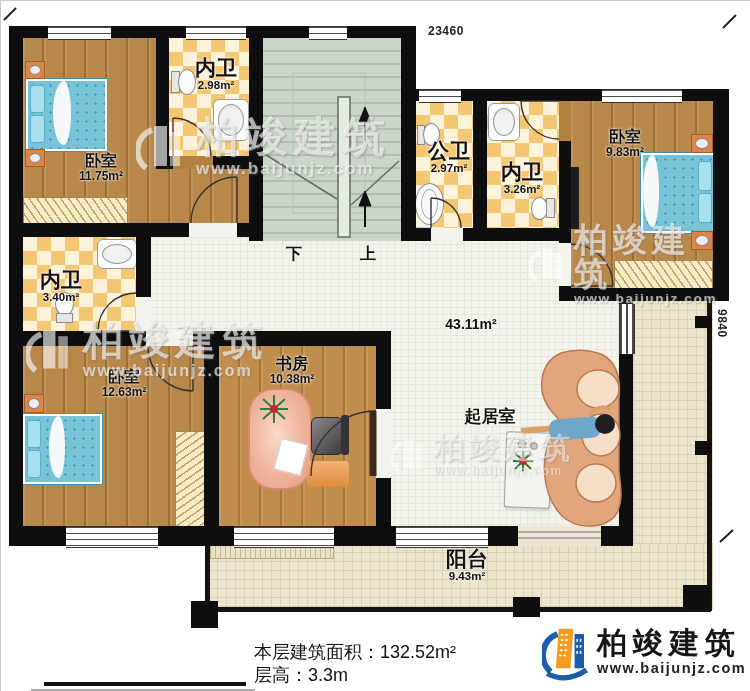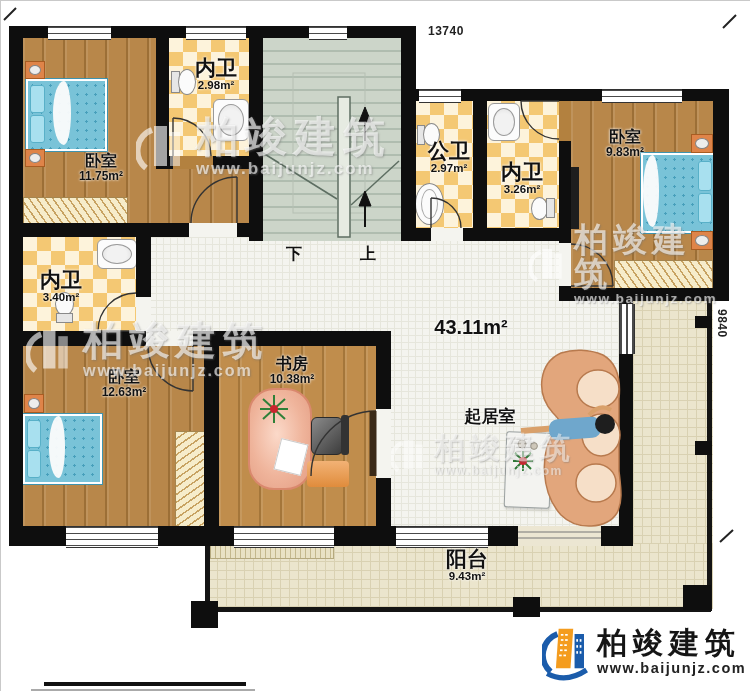--- a/index.html
+++ b/index.html
@@ -341,33 +341,33 @@
   </div>
   <div class="rlabel" style="left:123px;top:368px;">
     <div class="rname">卧室</div>
     <div class="rarea">12.63m²</div>
   </div>
   <div class="rlabel" style="left:291px;top:355px;">
     <div class="rname">书房</div>
     <div class="rarea">10.38m²</div>
   </div>
   <div class="rlabel" style="left:470px;top:316px;">
-    <div class="rarea" style="font-size:20px;">43.11m²</div>
+    <div class="rarea" style="font-size:14px;">43.11m²</div>
   </div>
   <div class="rlabel" style="left:489px;top:407px;">
     <div class="rname" style="font-size:17px;">起居室</div>
   </div>
   <div class="rlabel small" style="left:466px;top:547px;">
     <div class="rname">阳台</div>
     <div class="rarea">9.43m²</div>
   </div>
   <div class="stair-lab" style="left:293px;top:243px;">下</div>
   <div class="stair-lab" style="left:367px;top:243px;">上</div>
 
-  <div class="dim" style="left:427px;top:23px;">13740</div>
+  <div class="dim" style="left:427px;top:23px;">23460</div>
   <div class="dim dim-v" style="left:728px;top:308px;">9840</div>
 
   <div class="wm" style="left:135px;top:115px;">
     <svg width="52" height="58" viewBox="0 0 52 58">
       <path d="M10,50 A22,22 0 0 1 16,12" stroke="rgba(255,255,255,.62)" stroke-width="6" fill="none"></path>
       <rect x="18" y="8" width="13" height="40" fill="rgba(255,255,255,.62)"></rect>
       <rect x="34" y="14" width="10" height="34" fill="rgba(255,255,255,.5)"></rect>
     </svg>
     <div>
       <div class="wm-co">柏竣建筑</div>
@@ -403,20 +403,24 @@
       <rect x="34" y="14" width="10" height="34" fill="rgba(255,255,255,.5)"></rect>
     </svg>
     <div>
       <div class="wm-co">柏竣建筑</div>
       <div class="wm-site">www.baijunjz.com</div>
     </div>
   </div>
 
   <div class="tb-rule1"></div>
   <div class="tb-rule2"></div>
+  <div class="stats">
+    <div class="row"><span>本层建筑面积：</span><span>132.52m²</span></div>
+    <div class="row"><span>层高：</span><span>3.3m</span></div>
+  </div>
 
   <div class="logo">
     <svg width="48" height="62" viewBox="0 0 56 70">
       <path d="M10,58 A26,26 0 0 1 18,14" stroke="#1b5cab" stroke-width="7" fill="none"></path>
       <path d="M6,60 Q28,72 52,56" stroke="#1b5cab" stroke-width="6" fill="none"></path>
       <rect x="20" y="8" width="17" height="46" fill="#f49c1e" transform="skewX(-4)"></rect>
       <rect x="38" y="14" width="11" height="40" fill="#1b5cab"></rect>
       <g fill="#fff">
         <rect x="22" y="14" width="3" height="2"></rect>
           <rect x="27" y="14" width="3" height="2"></rect>

